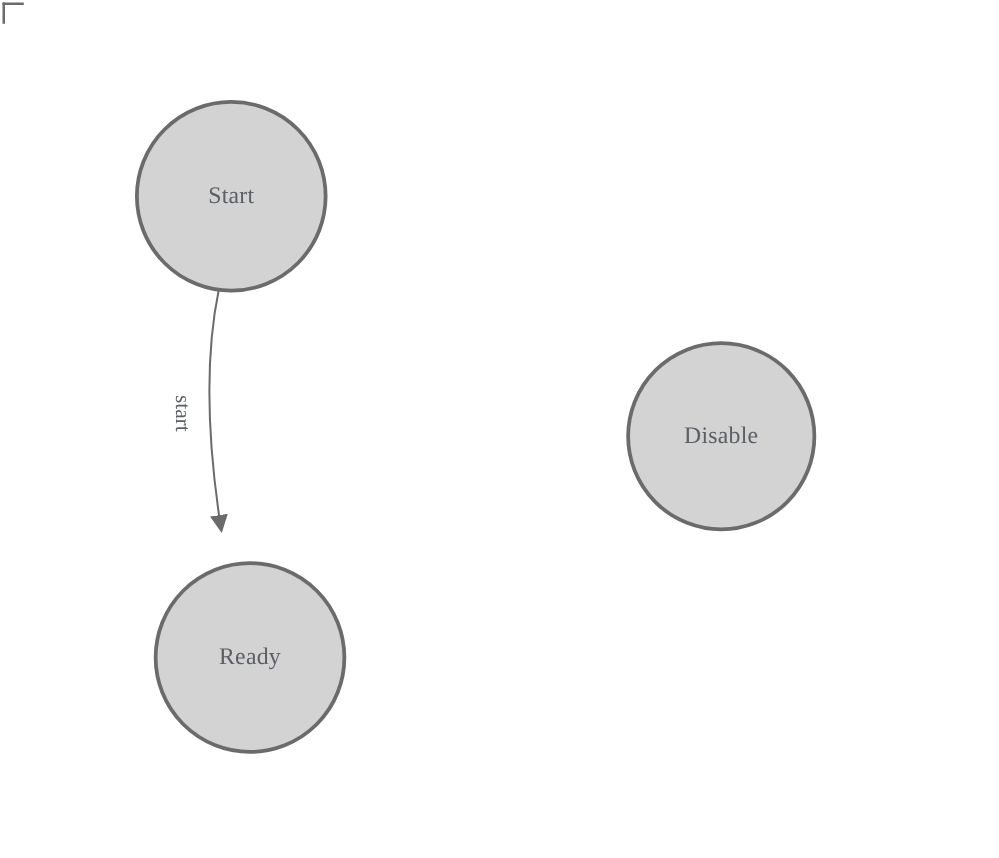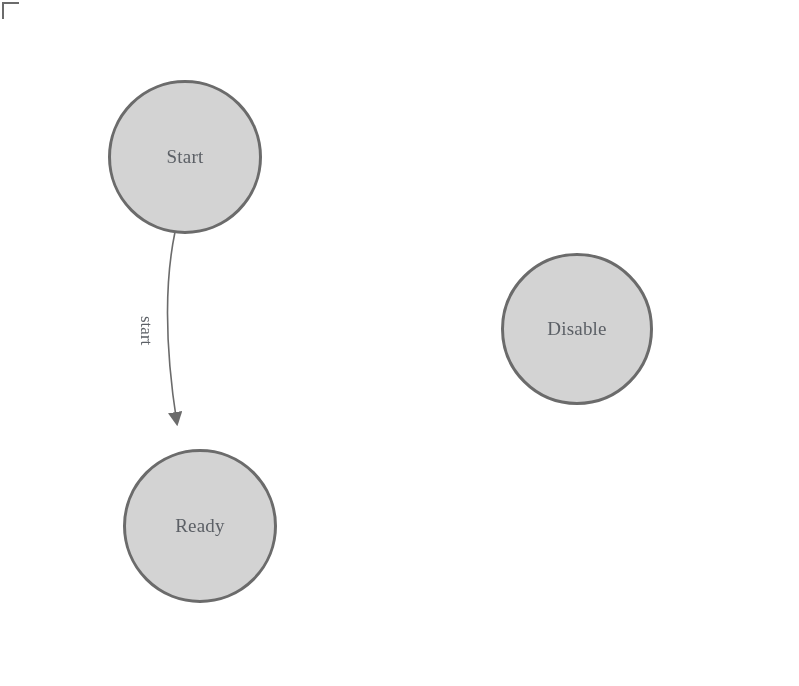--- a/index.html
+++ b/index.html
@@ -37,21 +37,21 @@
     font-family: "Liberation Serif", "DejaVu Serif", serif;
     font-size: 19px;
     color: #5c6066;
     letter-spacing: 0.2px;
     white-space: nowrap;
     user-select: none;
   }
 
   #node-start  { left: 108px; top: 80px;  width: 154px; height: 154px; }
   #node-ready  { left: 123px; top: 449px; width: 154px; height: 154px; align-items: center; }
-  #node-disable{ left: 501px; top: 253px; width: 152px; height: 152px; }
+  #node-disable{ left: 501px; top: 273px; width: 152px; height: 152px; }
 
   .edge-label {
     position: absolute;
     font-family: "Liberation Serif", "DejaVu Serif", serif;
     font-size: 17px;
     color: #5c6066;
     white-space: nowrap;
     transform-origin: left top;
     transform: rotate(90deg);
     user-select: none;

